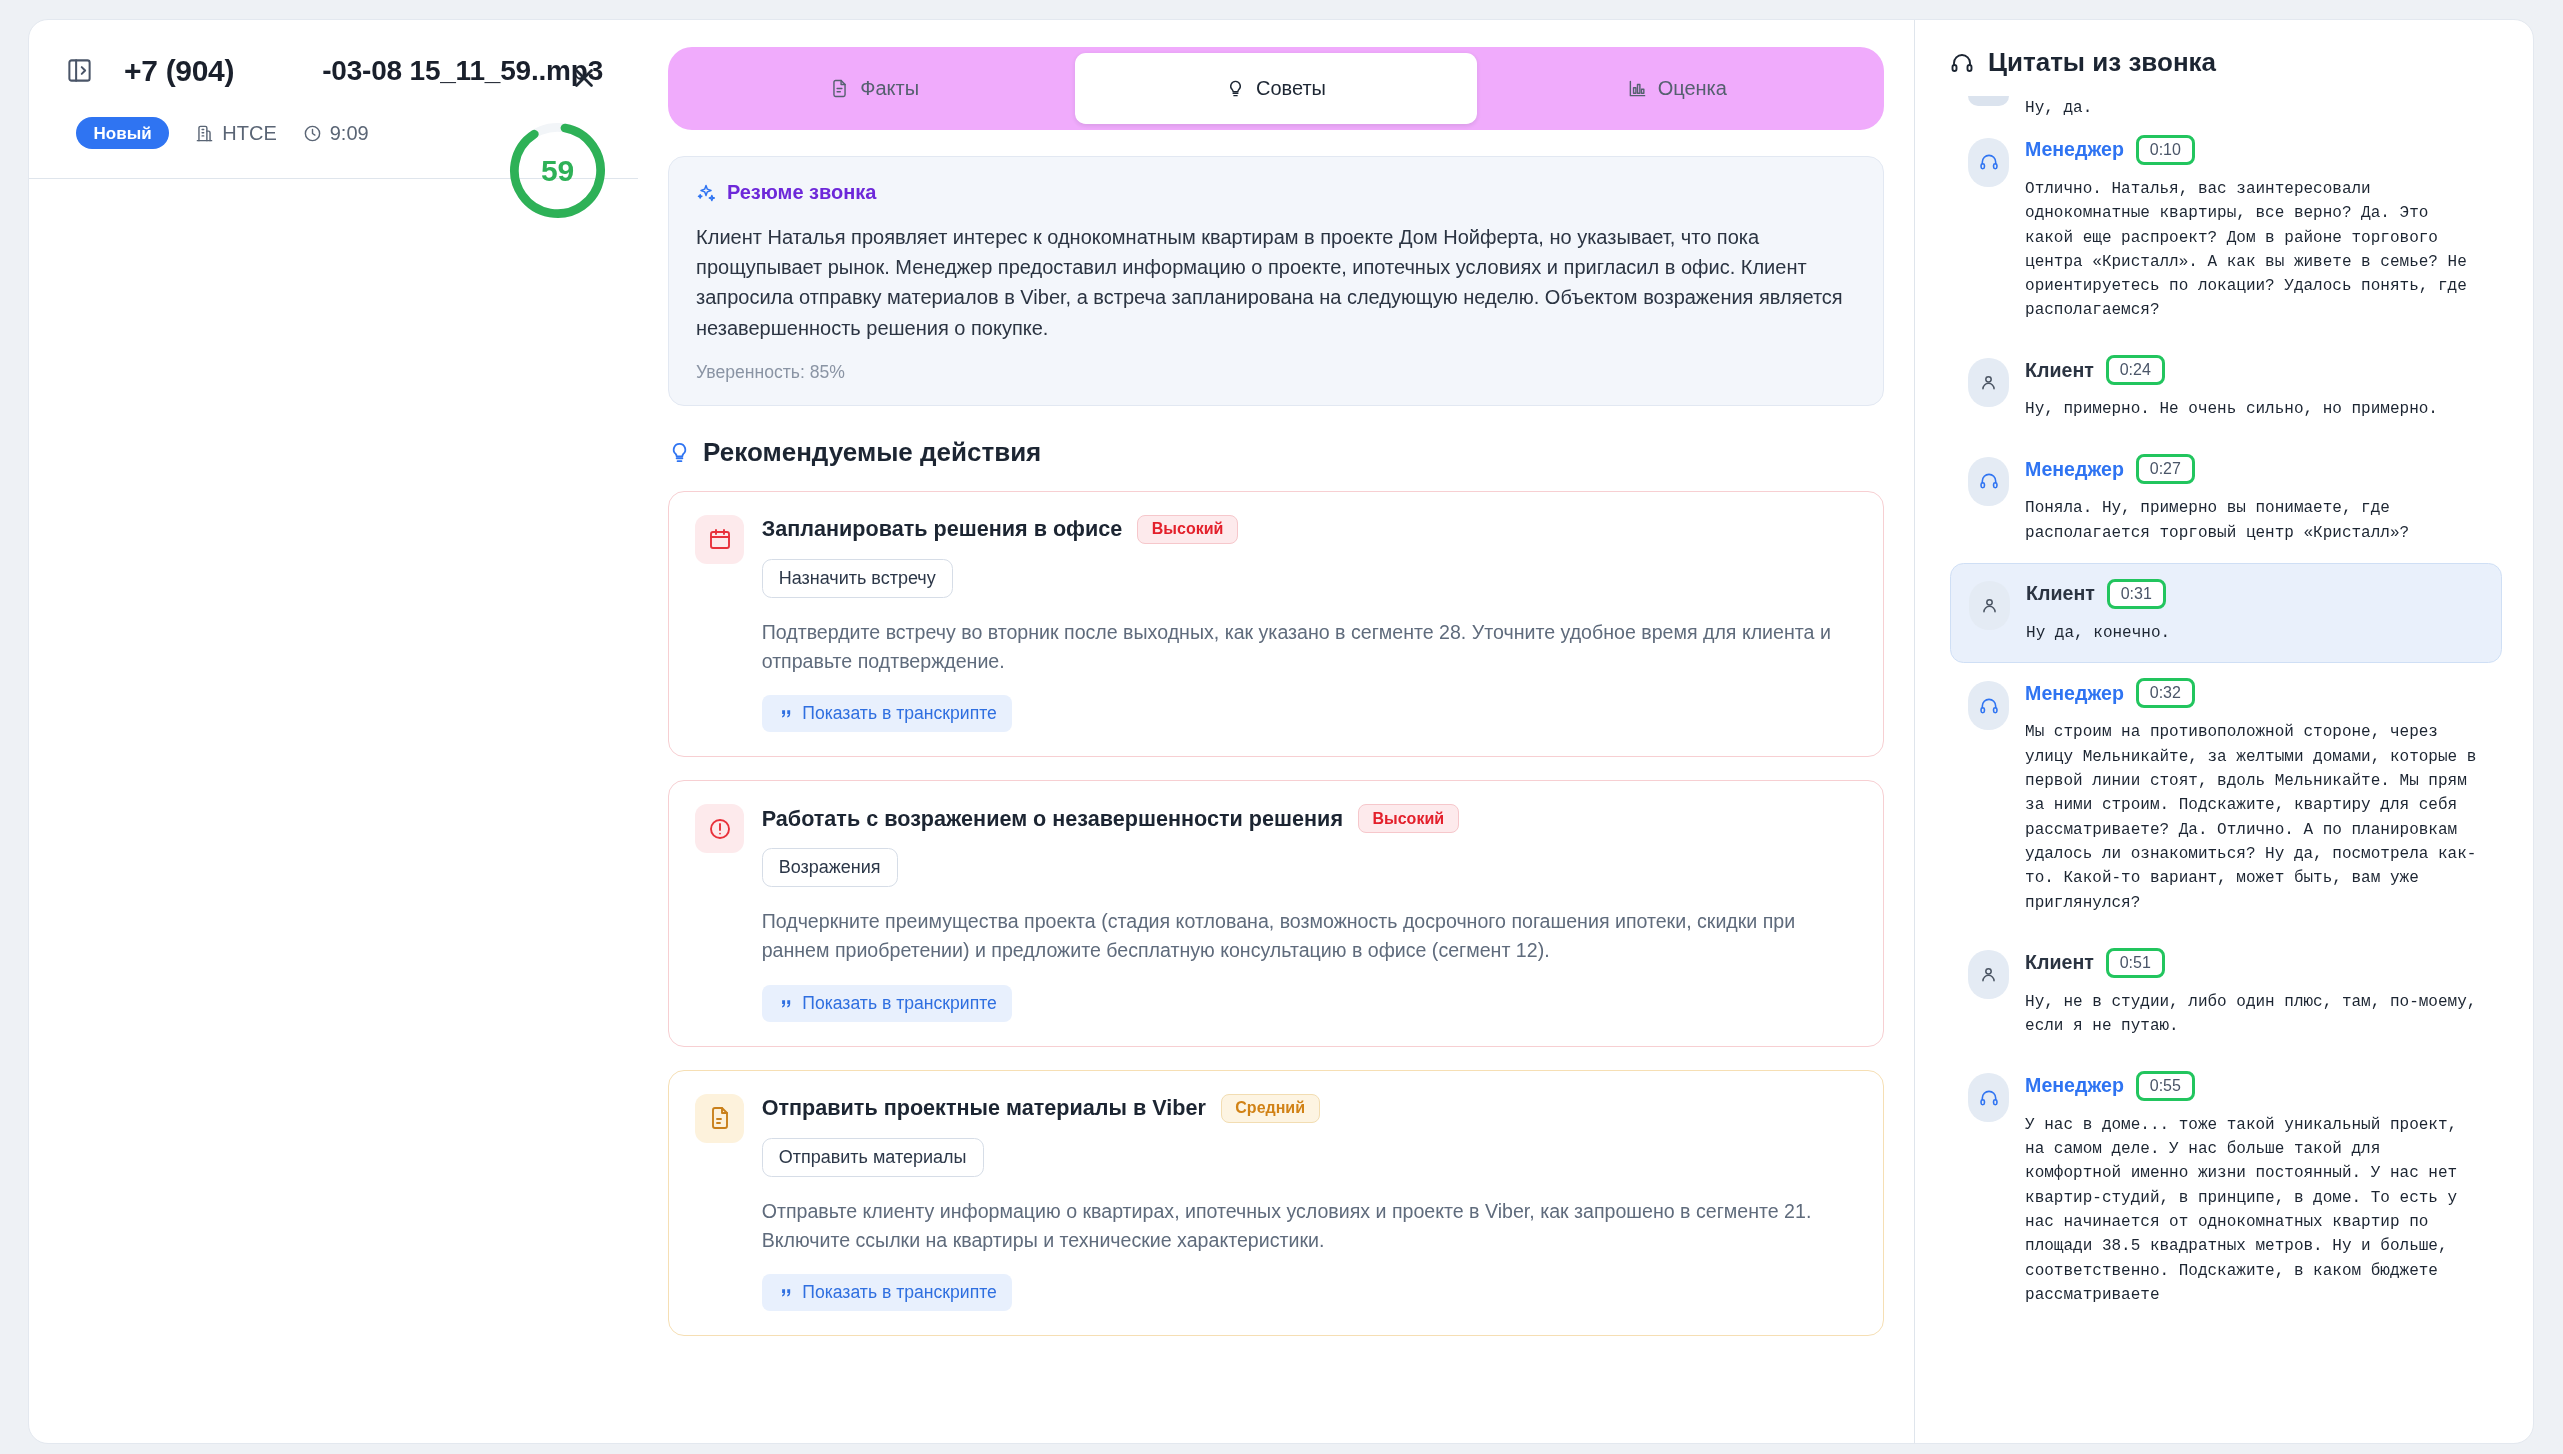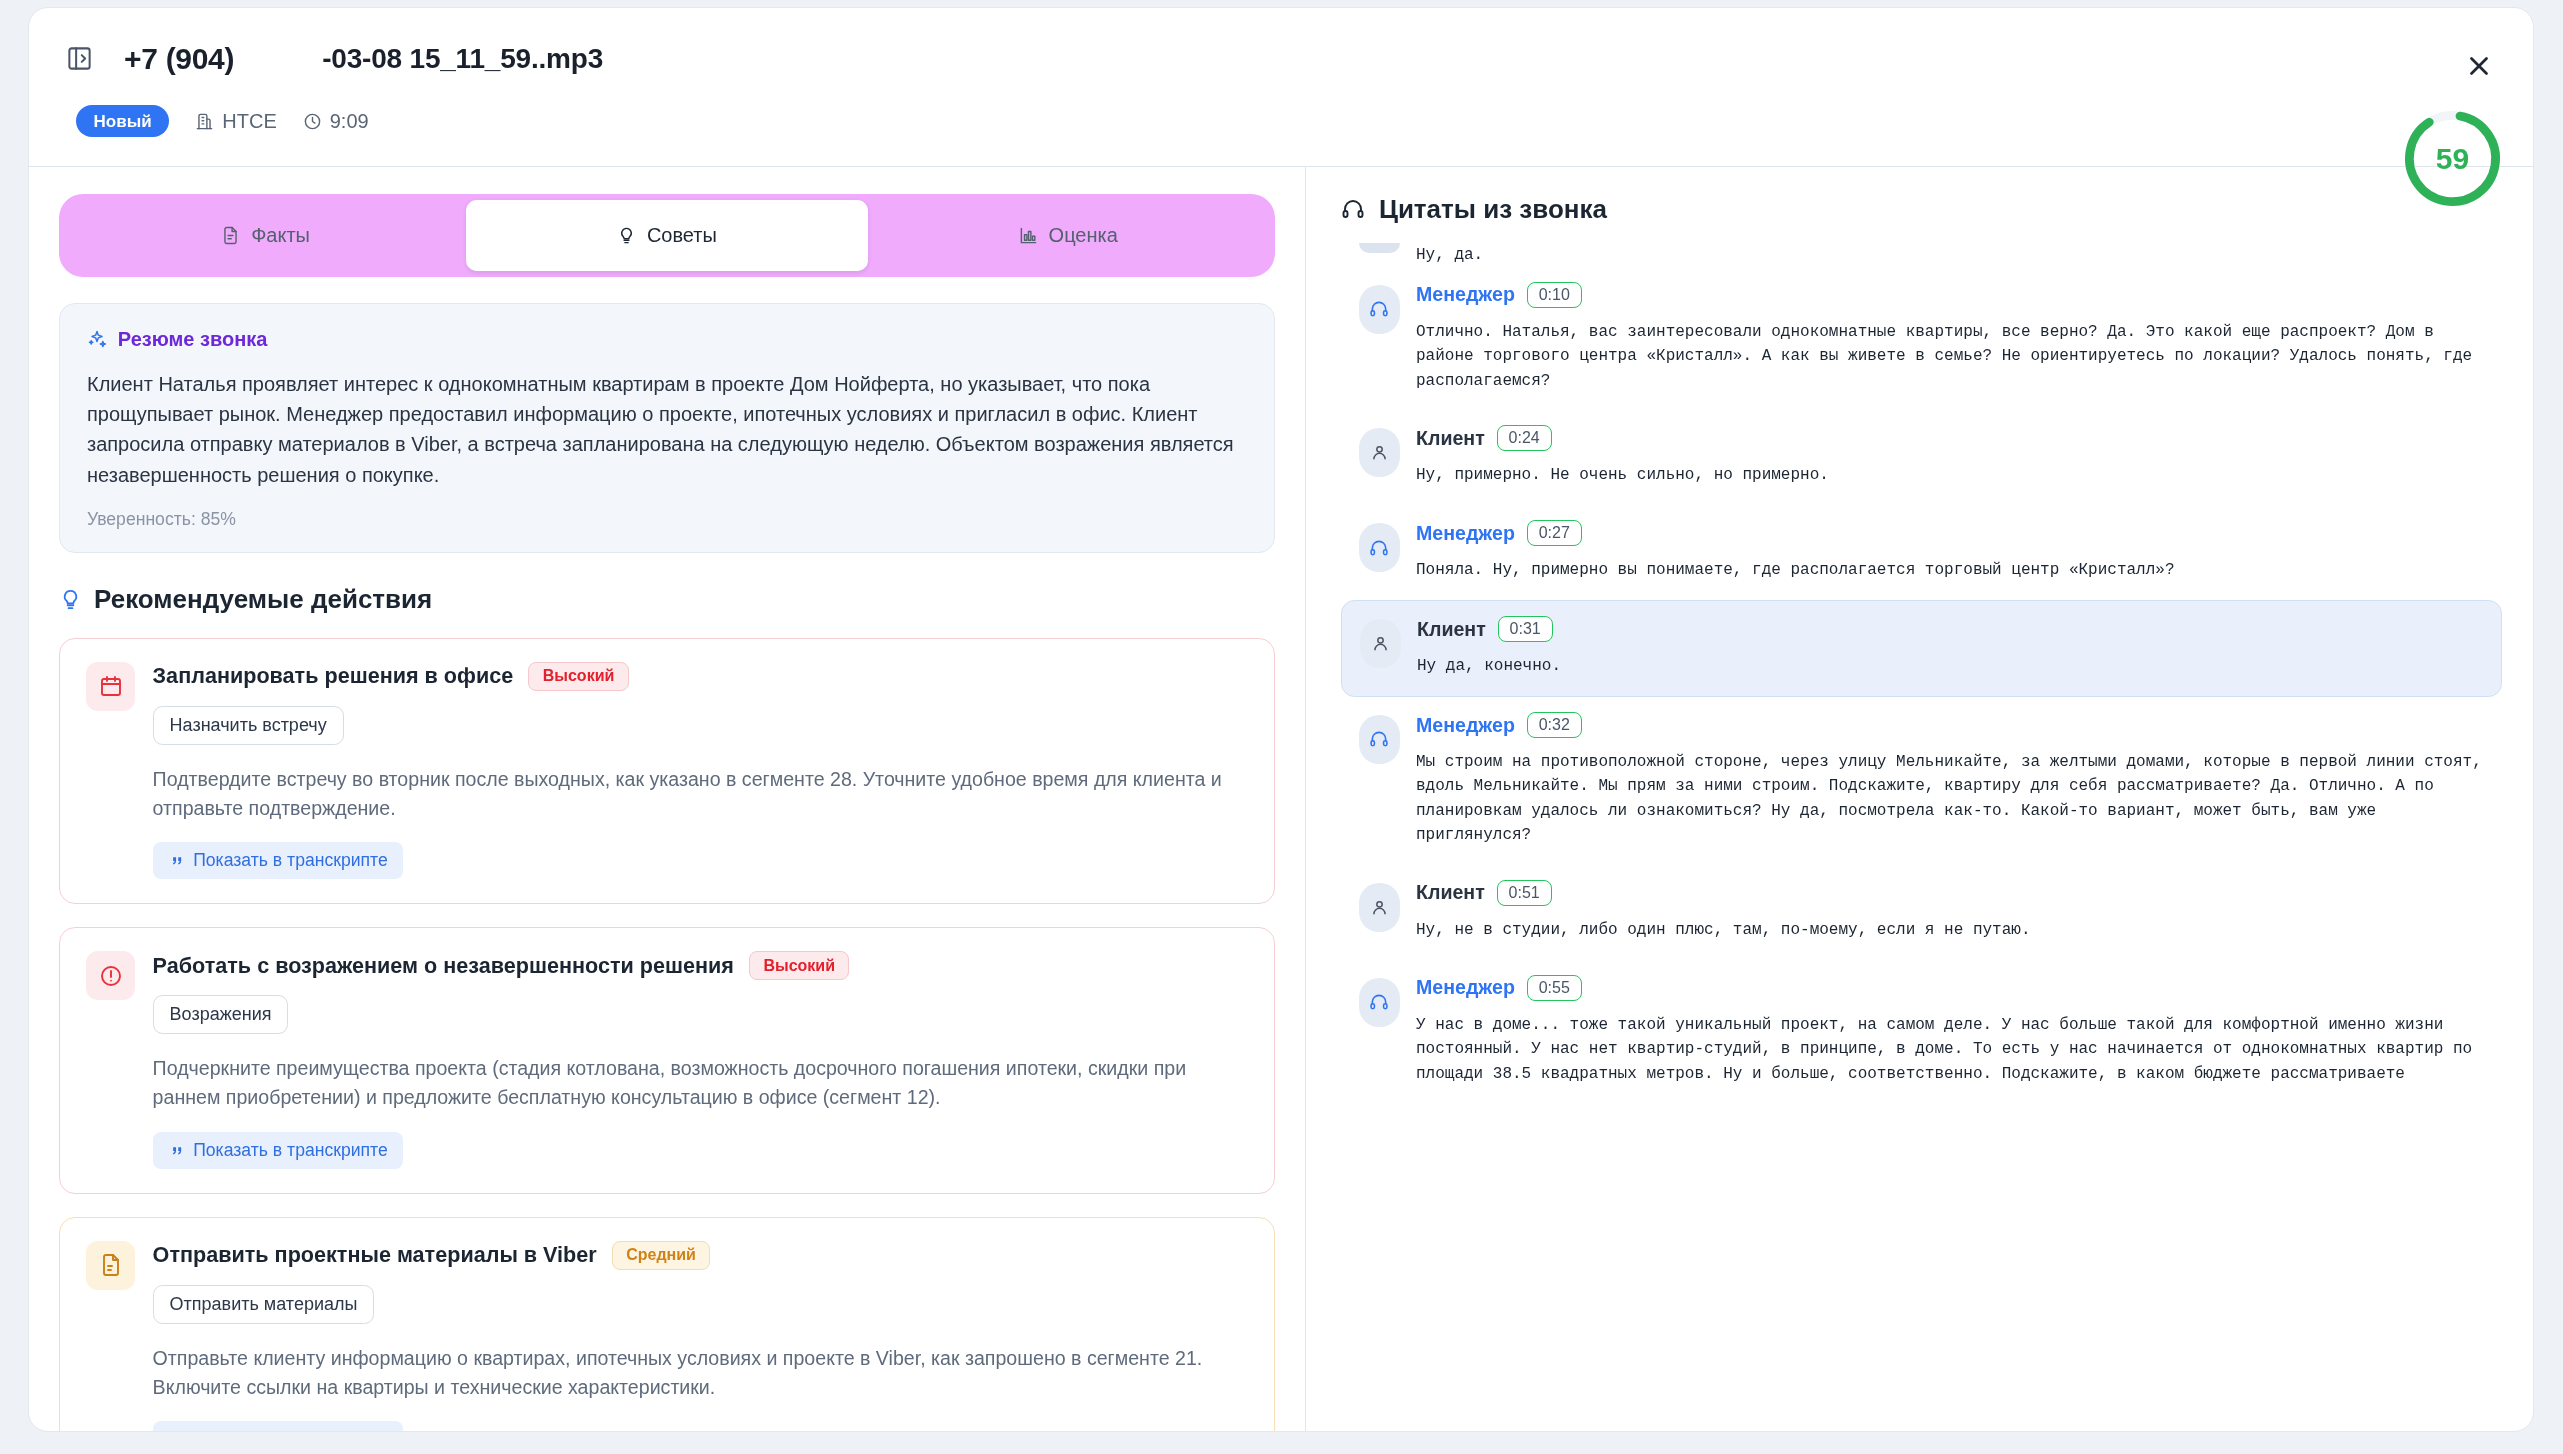--- a/index.html
+++ b/index.html
@@ -3,27 +3,27 @@
 <meta charset="utf-8">
 <style>
   * { box-sizing: border-box; margin: 0; padding: 0; }
   html, body {
     width: 2563px; height: 1454px;
     background: #eef1f5;
     font-family: "Liberation Sans", sans-serif;
     -webkit-font-smoothing: antialiased;
   }
   .app {
-    position: absolute; left: 28px; top: 7px;
+    position: absolute; left: 28px; top: 19px;
     width: 2506px; height: 1425px;
     background: #ffffff;
     border-radius: 20px;
     border: 0.7px solid #e3e8ef;
     overflow: hidden;
-    display: flex; flex-direction: column;
+    display: flex; flex-direction: row;
   }
 
   
   .hdr { padding: 27px 35px 0 35px; flex: 0 0 auto; position: relative; }
   .hdr-top { display: flex; align-items: center; height: 47px; }
   .panel-icon { width: 30px; height: 30px; flex: 0 0 auto; color: #4a5568; display: flex; align-items: center; justify-content: center; }
   .hdr-phone {
     margin-left: 30px; font-size: 30px; font-weight: 700; color: #1a202c;
     letter-spacing: -0.3px; white-space: nowrap;
   }
@@ -130,21 +130,21 @@
     display: flex; align-items: center; justify-content: center; margin-top: 2.7px;
   }
   .q-avatar.mgr { color: #2f74f2; }
   .q-avatar.cli { color: #4b5563; }
   .q-body { flex: 1 1 auto; min-width: 0; }
   .q-top { display: flex; align-items: center; gap: 12px; }
   .q-speaker { font-size: 19.6px; font-weight: 700; }
   .q-speaker.mgr { color: #2f74f2; }
   .q-speaker.cli { color: #2b3442; }
   .q-time {
-    font-size: 16px; color: #46506080; color: #4a5568; border: 1px solid #22c55e;
+    font-size: 16px; color: #46506080; color: #4a5568; border: 3px solid #22c55e;
     border-radius: 8px; padding: 4px 10.8px; line-height: 1; background: #fff;
   }
   .q-text { margin-top: 12px; font-size: 16px; line-height: 1.52; color: #1c2532; font-family: Liberation Mono, monospace; }
 
   .q-partial { display: flex; gap: 16px; padding: 0 17.6px; }
   .q-partial .q-avatar { height: 10.8px; border-radius: 0 0 20px 20px; margin-top: 0; background: #dbe3ee; }
   .q-partial .q-text { margin-top: 0; }
 
   .clip { overflow: hidden; }
 </style>

